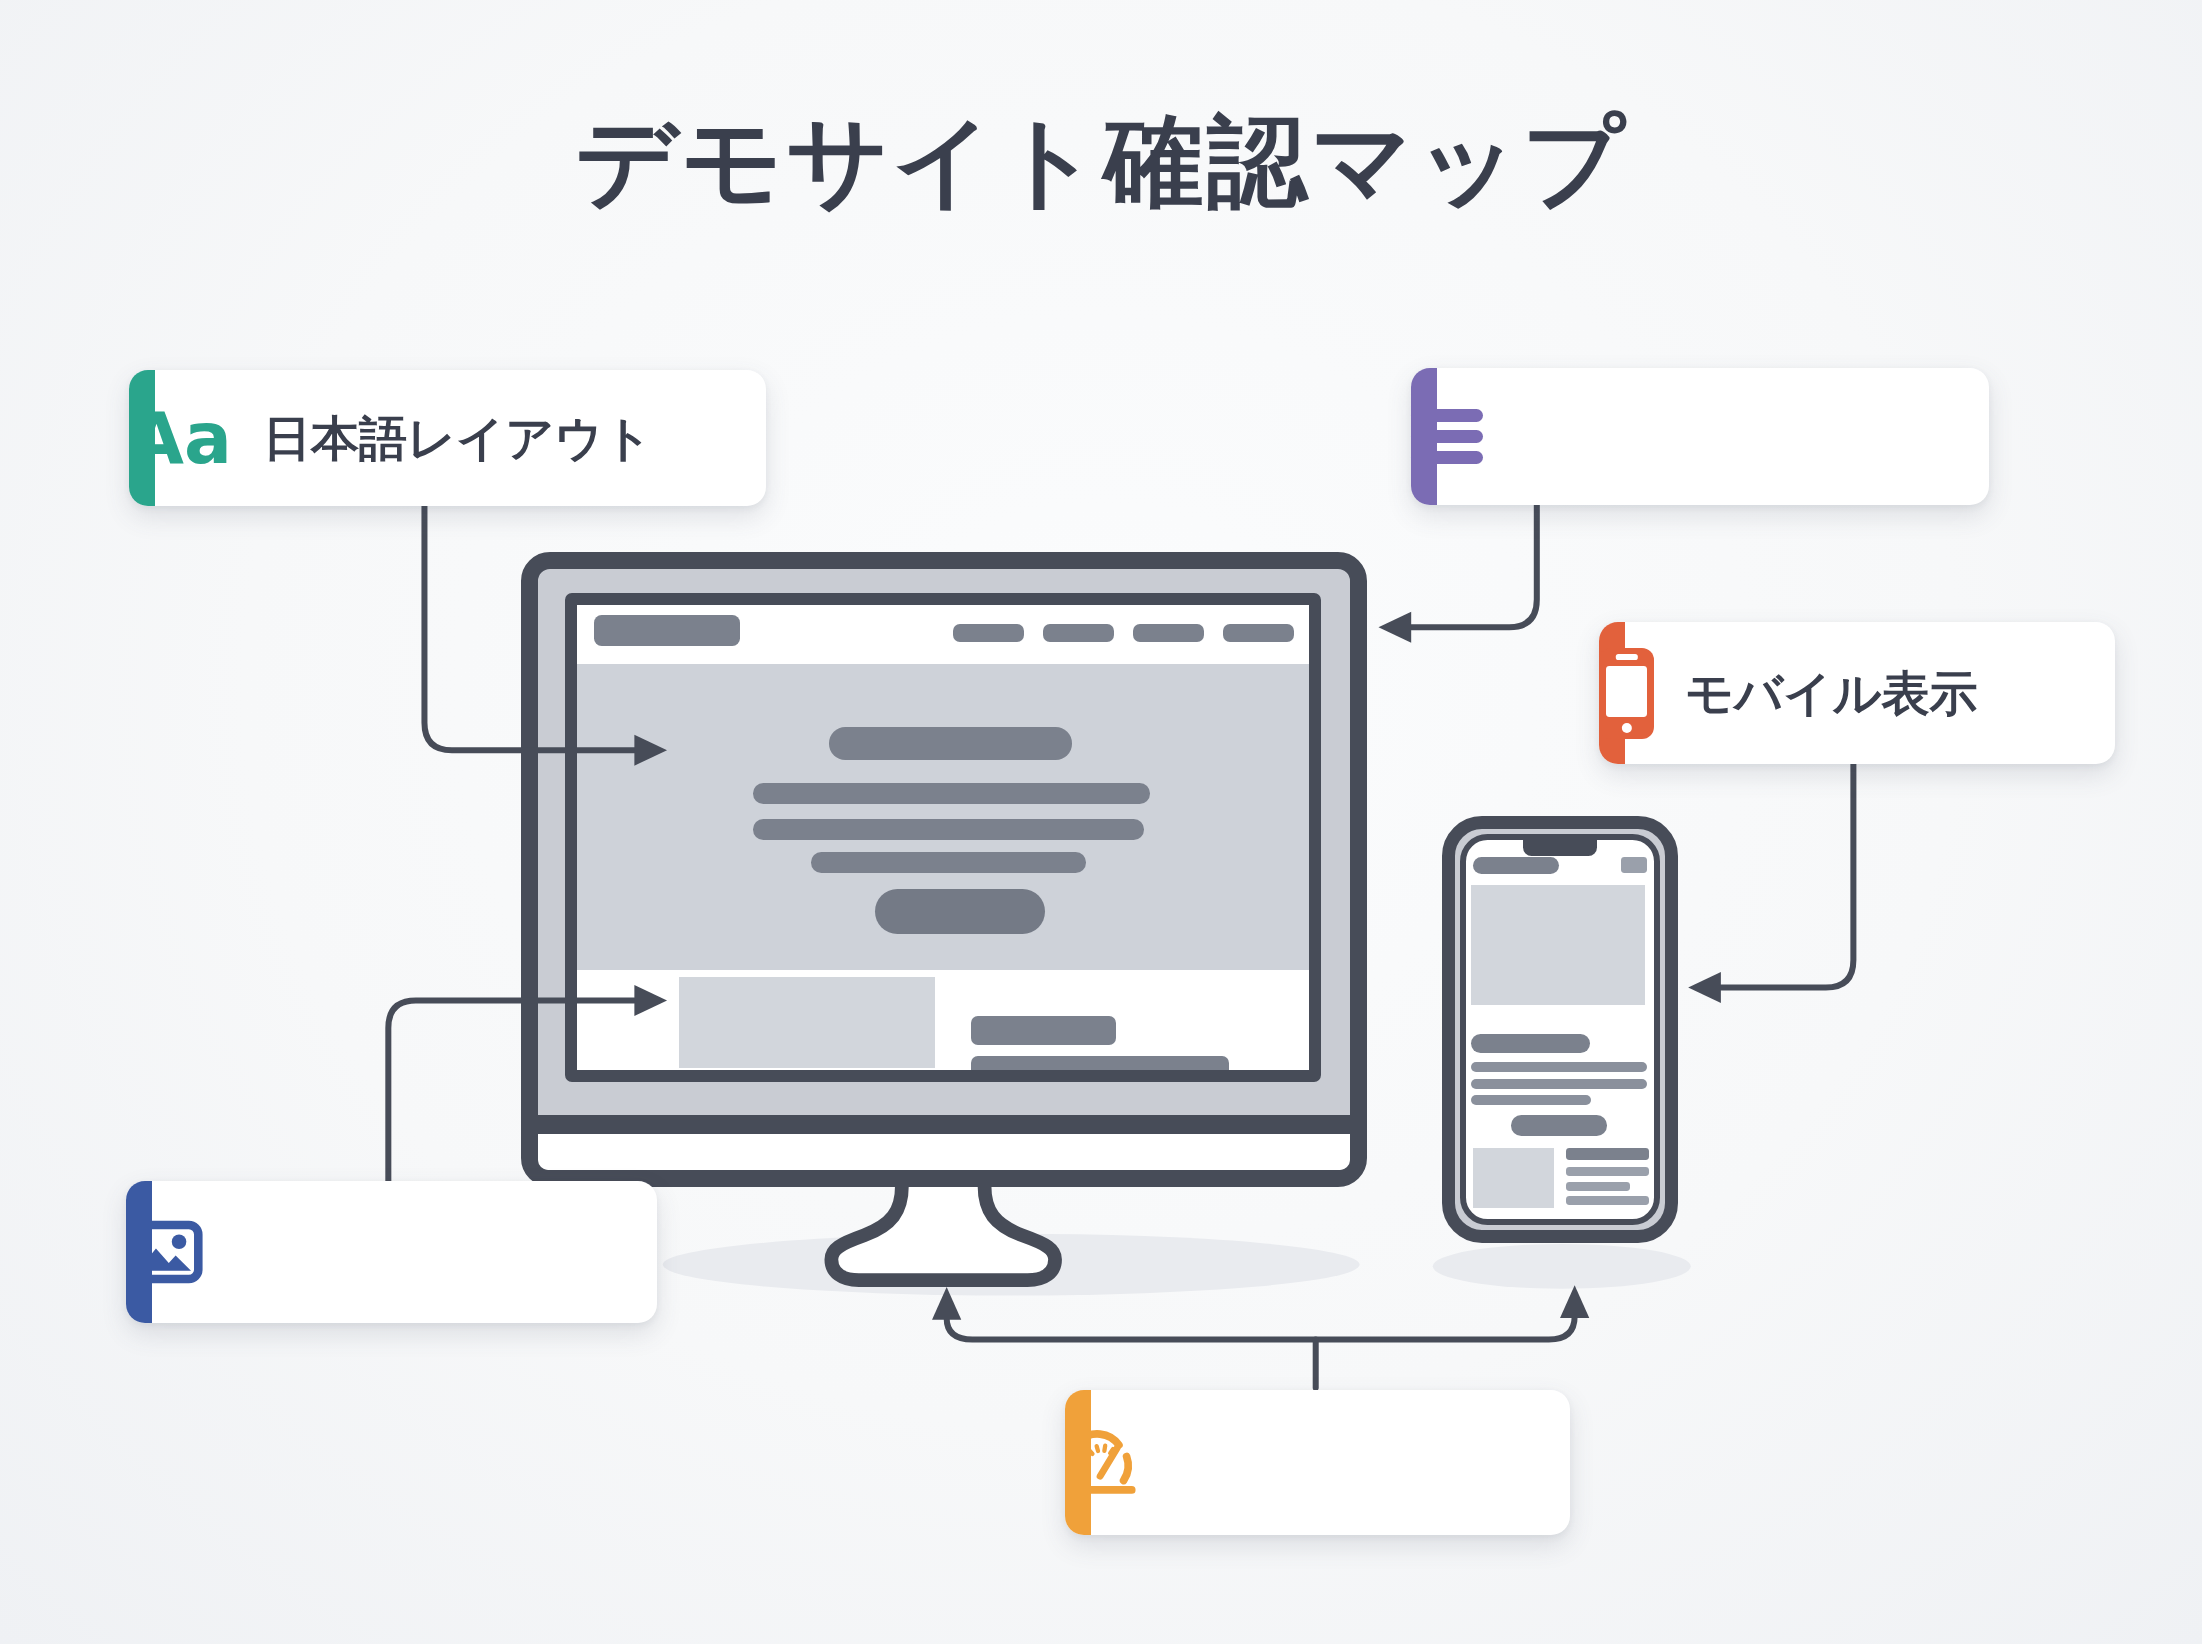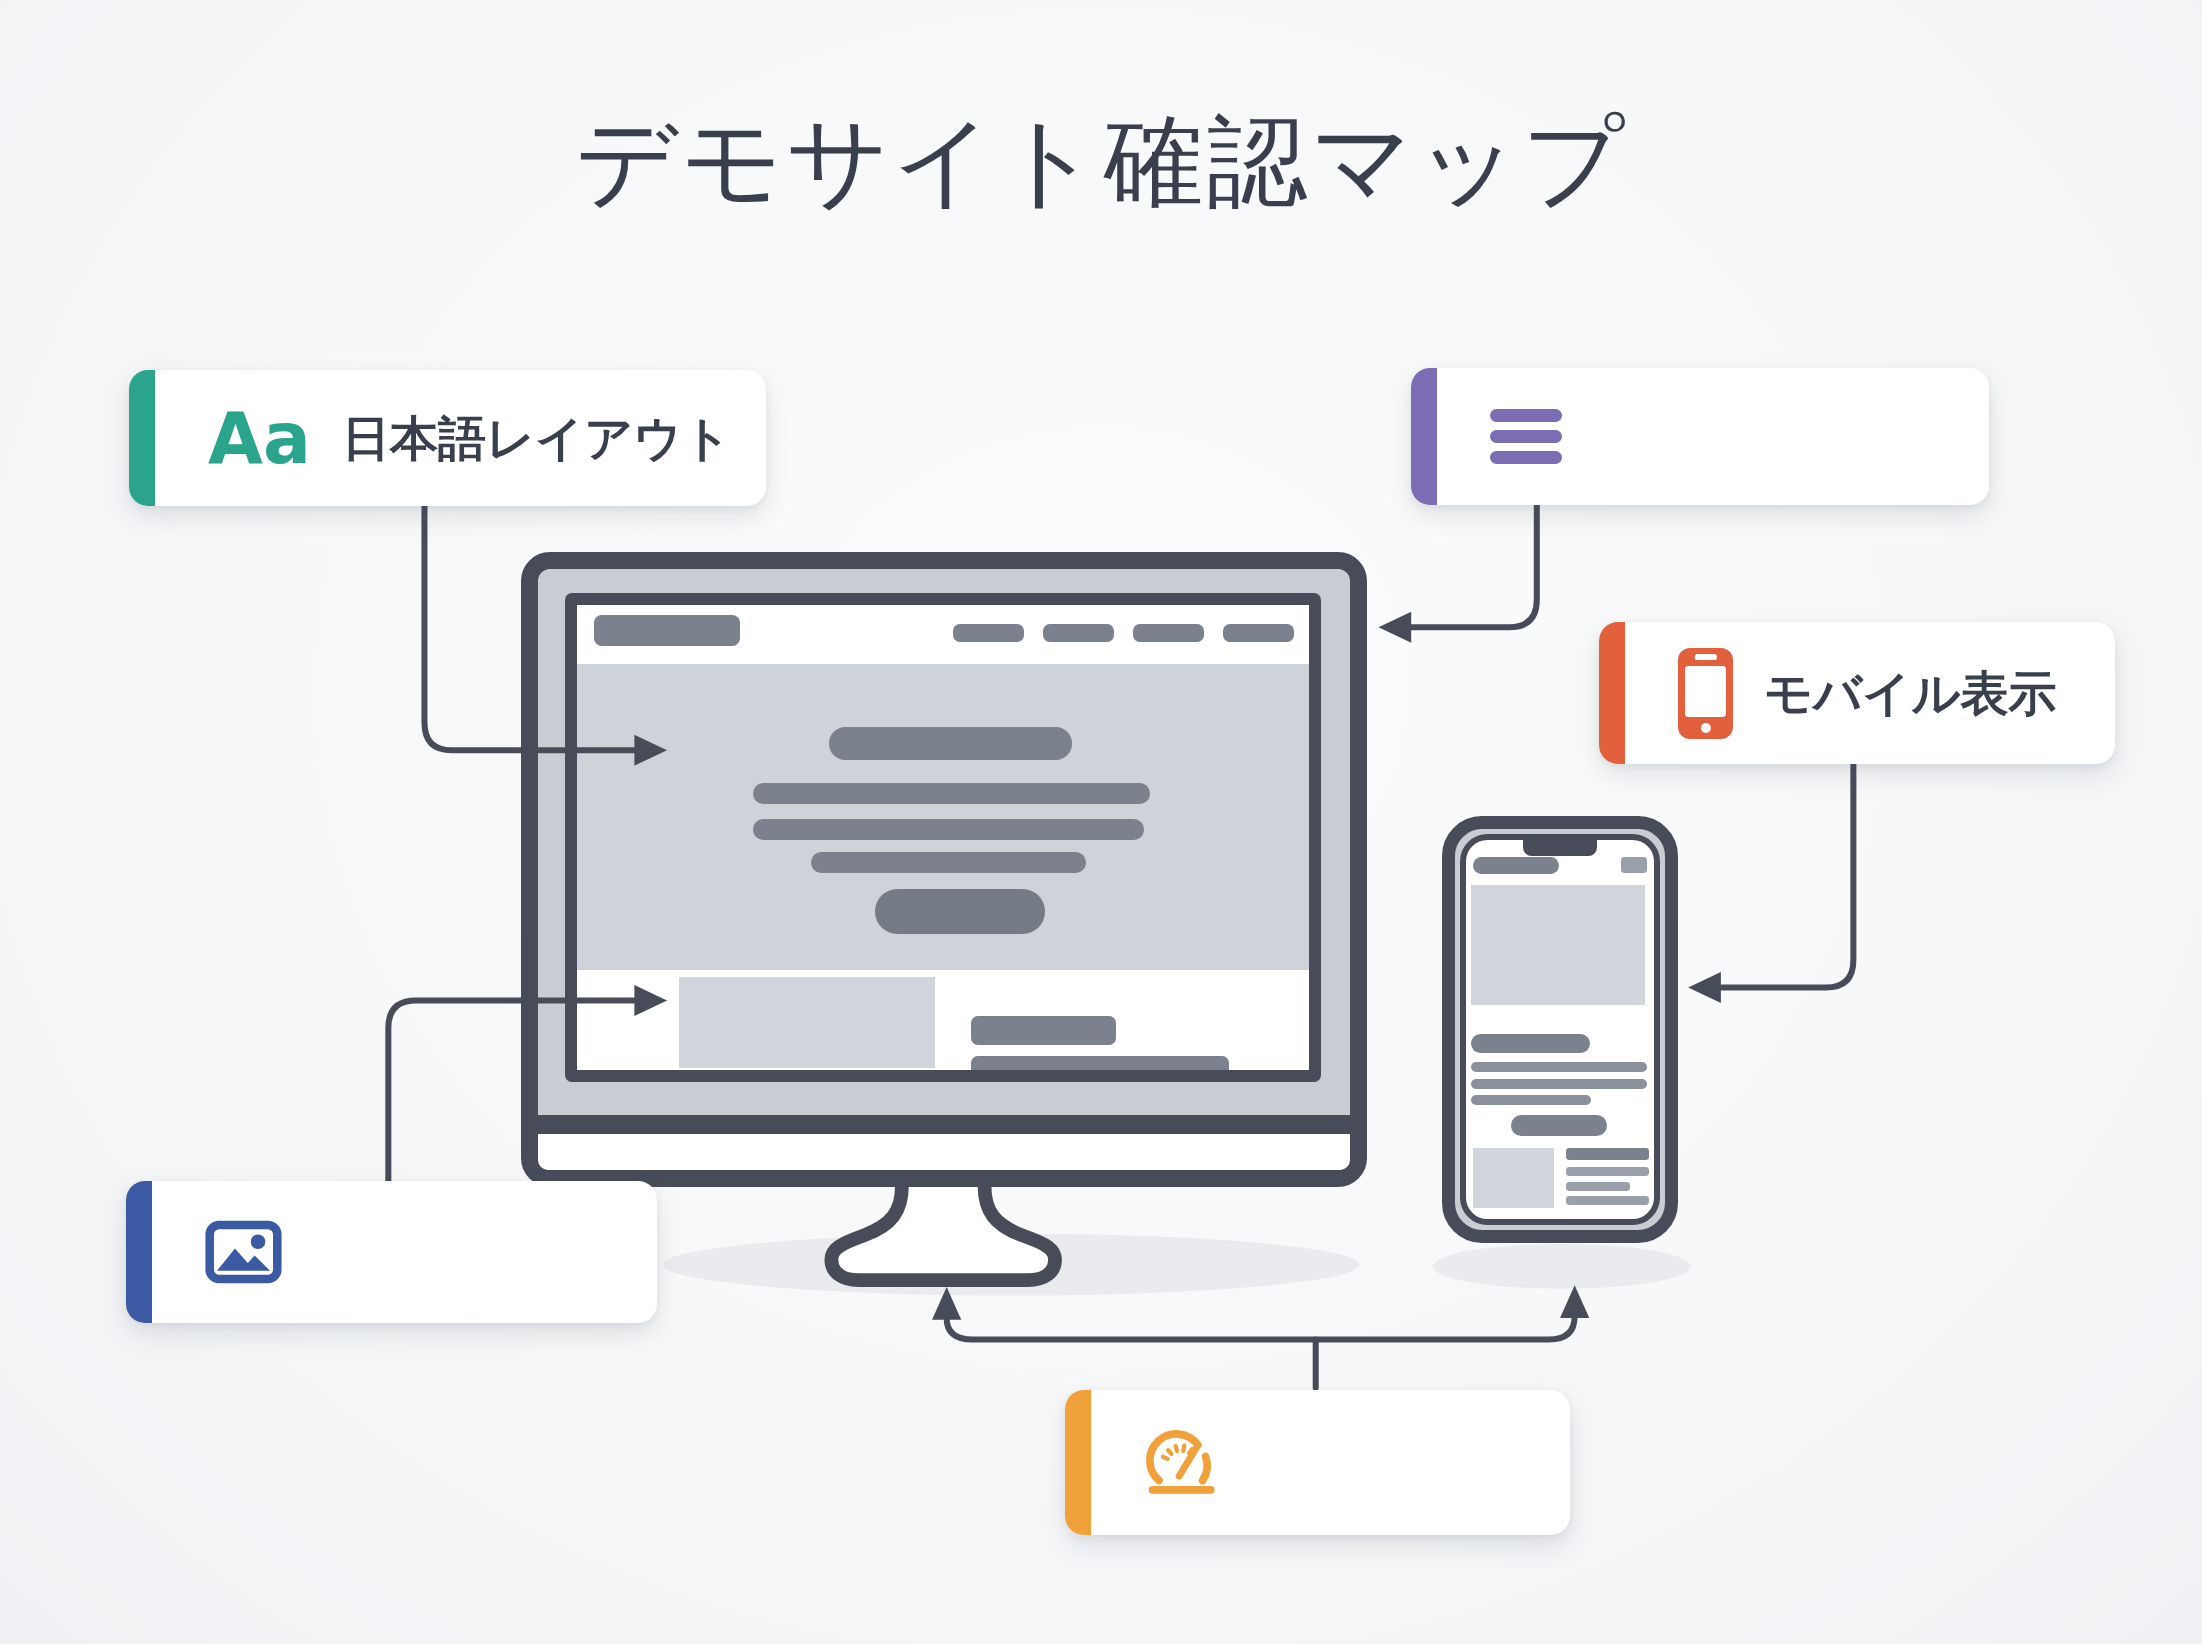--- a/index.html
+++ b/index.html
@@ -6,21 +6,21 @@
     --background:#f7f8f9; --ink:#474c58; --title-ink:#3a3f4d;
     --card-bg:#ffffff; --bezel:#c9ccd3; --hero-bg:#ced2d9;
     --wire-dark:#7b818d; --wire-mid:#9aa0ab; --wire-light:#d2d6dc;
     --shadow-ellipse:#e9ebef;
   }
   *{box-sizing:border-box;margin:0;padding:0}
   body{margin:0;background:#e9eaee;font-family:"DejaVu Sans","Liberation Sans",sans-serif}
   .canvas{position:relative;width:2203px;height:1644px;overflow:hidden;
     background:radial-gradient(ellipse at 50% 42%, #fbfcfd 0%, var(--background) 55%, #eff1f4 100%);}
   .page-title{position:absolute;left:0;right:0;top:102px;text-align:center;
-    font-size:100px;font-weight:400;letter-spacing:3.4px;color:var(--title-ink);line-height:1.2}
+    font-size:100px;font-weight:700;letter-spacing:3.4px;color:var(--title-ink);line-height:1.2}
   svg.layer{position:absolute;left:0;top:0;width:2203px;height:1644px;pointer-events:none}
   .ink-stroke{stroke:var(--ink);fill:none}
   .ink-fill{fill:var(--ink)}
   .shadow-fill{fill:var(--shadow-ellipse)}
 
   
   .monitor{position:absolute;left:521px;top:552px;width:846px;height:635px;
     background:var(--bezel);border:17px solid var(--ink);border-radius:29px}
   .mon-screen{position:absolute;left:27px;top:24px;width:756px;height:489px;
     background:#fff;border:12px solid var(--ink);border-radius:6.9px;overflow:hidden}
@@ -58,21 +58,21 @@
   .p-btn{position:absolute;left:45px;top:275px;width:96px;height:20.6px;border-radius:10.3px;background:var(--wire-dark)}
   .p-blk{position:absolute;left:6.9px;top:308px;width:81px;height:60px;background:var(--wire-light)}
   .p-bd{position:absolute;left:100px;top:308px;width:83px;height:12px;border-radius:3.4px;background:var(--wire-dark)}
   .p-b2{position:absolute;left:100px;top:327px;width:83px;height:8.6px;border-radius:3.4px;background:var(--wire-mid)}
   .p-b3{position:absolute;left:100px;top:342px;width:64px;height:8.6px;border-radius:3.4px;background:var(--wire-mid)}
   .p-b4{position:absolute;left:100px;top:356px;width:83px;height:8.6px;border-radius:3.4px;background:var(--wire-mid)}
 
   
   .card{position:absolute;background:var(--card-bg);border-radius:19px;
     box-shadow:0 10.3px 26px rgba(70,80,100,.14),0 2.6px 6.9px rgba(70,80,100,.07);
-    display:flex;align-items:center;gap:31px;padding-left:79px}
+    display:flex;align-items:center;gap:31px;}
   .accent-bar{position:absolute;left:0;top:0;bottom:0;width:26px;
     background:var(--accent);border-radius:19px 0 0 19px}
   .card-label{font-size:48px;font-weight:700;color:var(--title-ink);white-space:nowrap;line-height:1}
   .latin-label{font-size:55px}
   .icon-aa{font-size:71px;font-weight:800;color:var(--accent);line-height:1}
   .burger{width:72px;height:55px;display:flex;flex-direction:column;justify-content:space-between}
   .burger span{display:block;height:13px;border-radius:6.9px;background:var(--accent)}
   .phone-ico{position:relative;width:55px;height:91px;background:var(--accent);border-radius:12px;flex:0 0 auto}
   .phone-ico .scr{position:absolute;left:6.9px;right:6.9px;top:18px;bottom:21.5px;background:#fff;border-radius:3.4px}
   .phone-ico .spk{position:absolute;left:50%;top:6.9px;transform:translateX(-50%);width:22.4px;height:5.2px;border-radius:2.6px;background:#fff}

